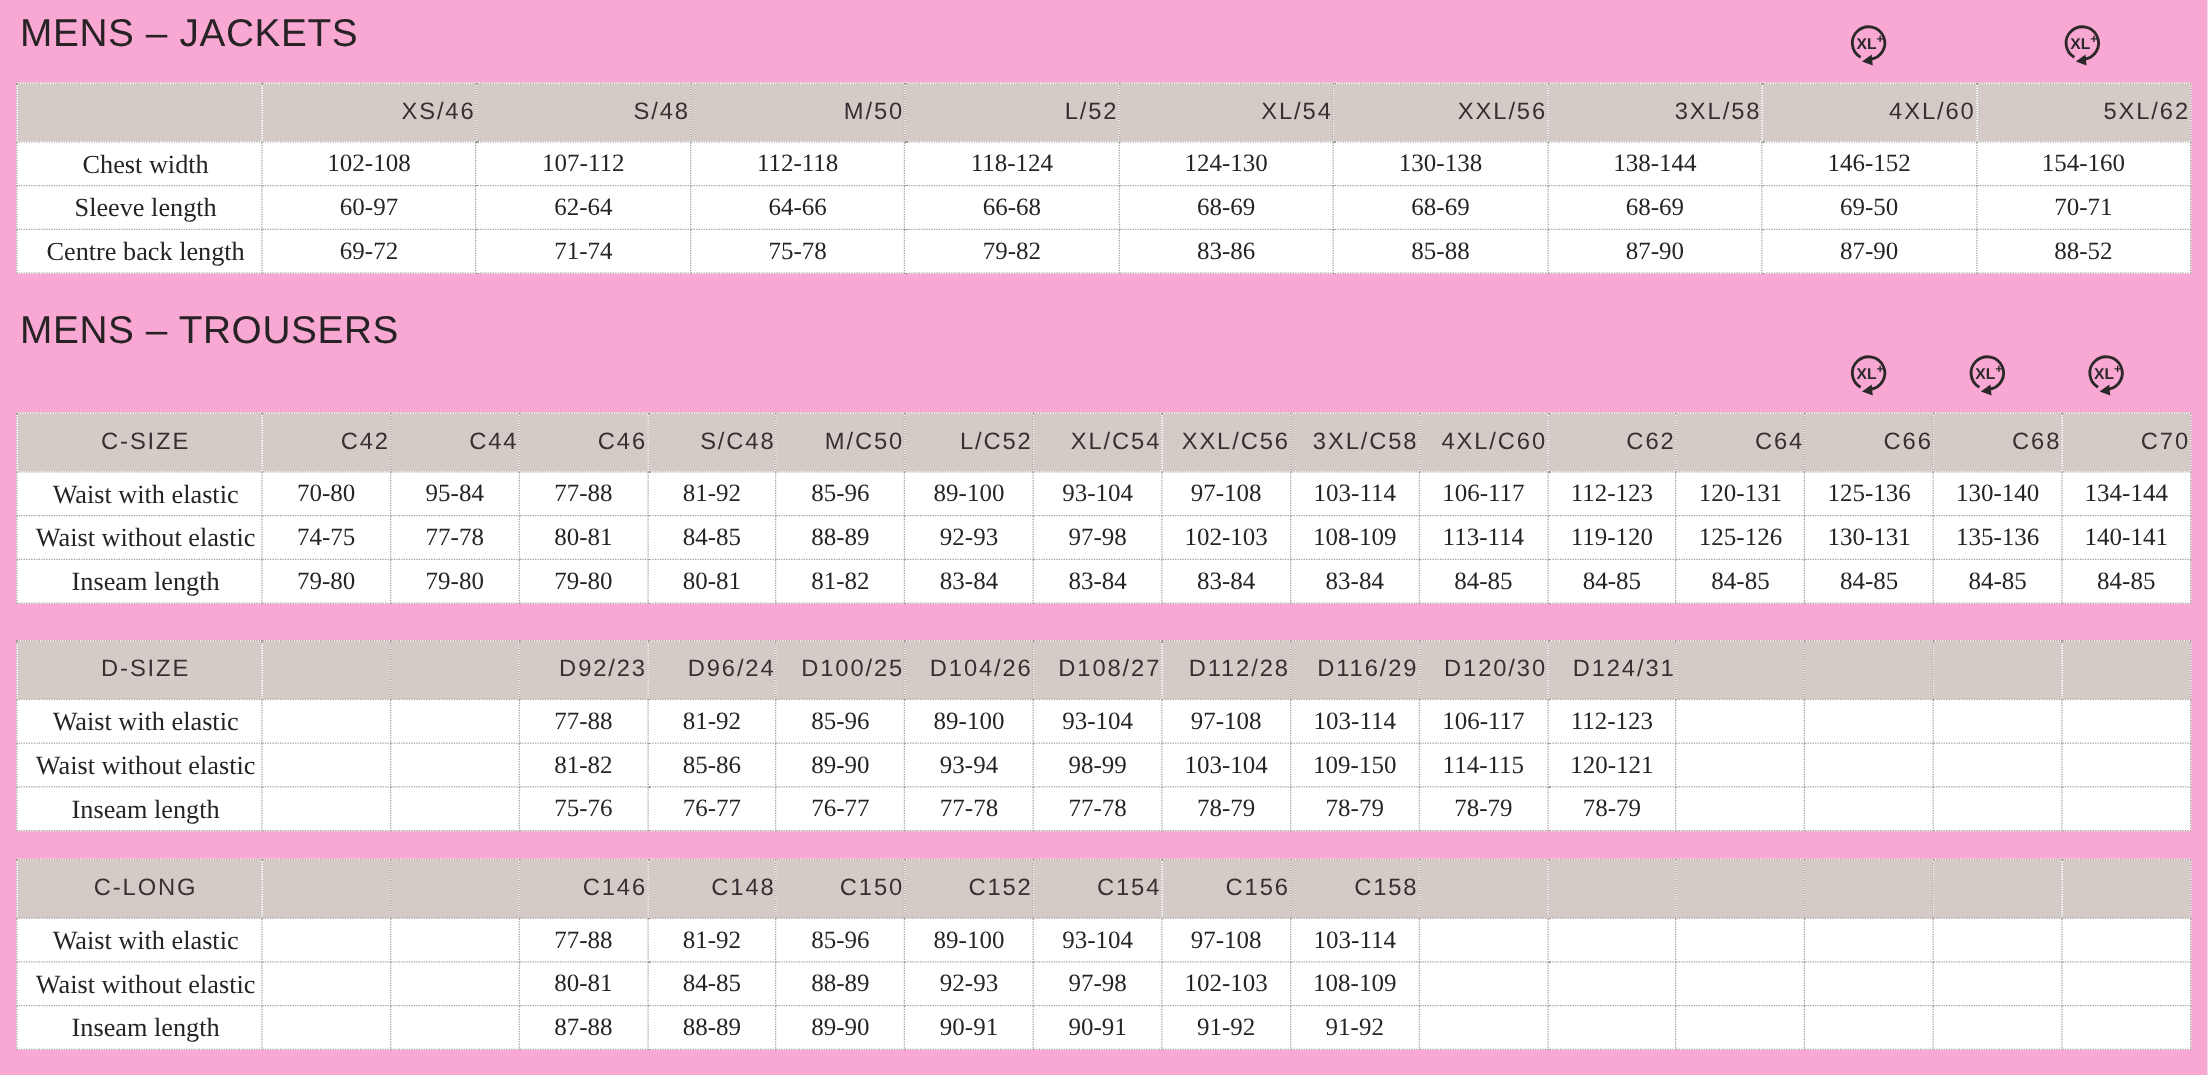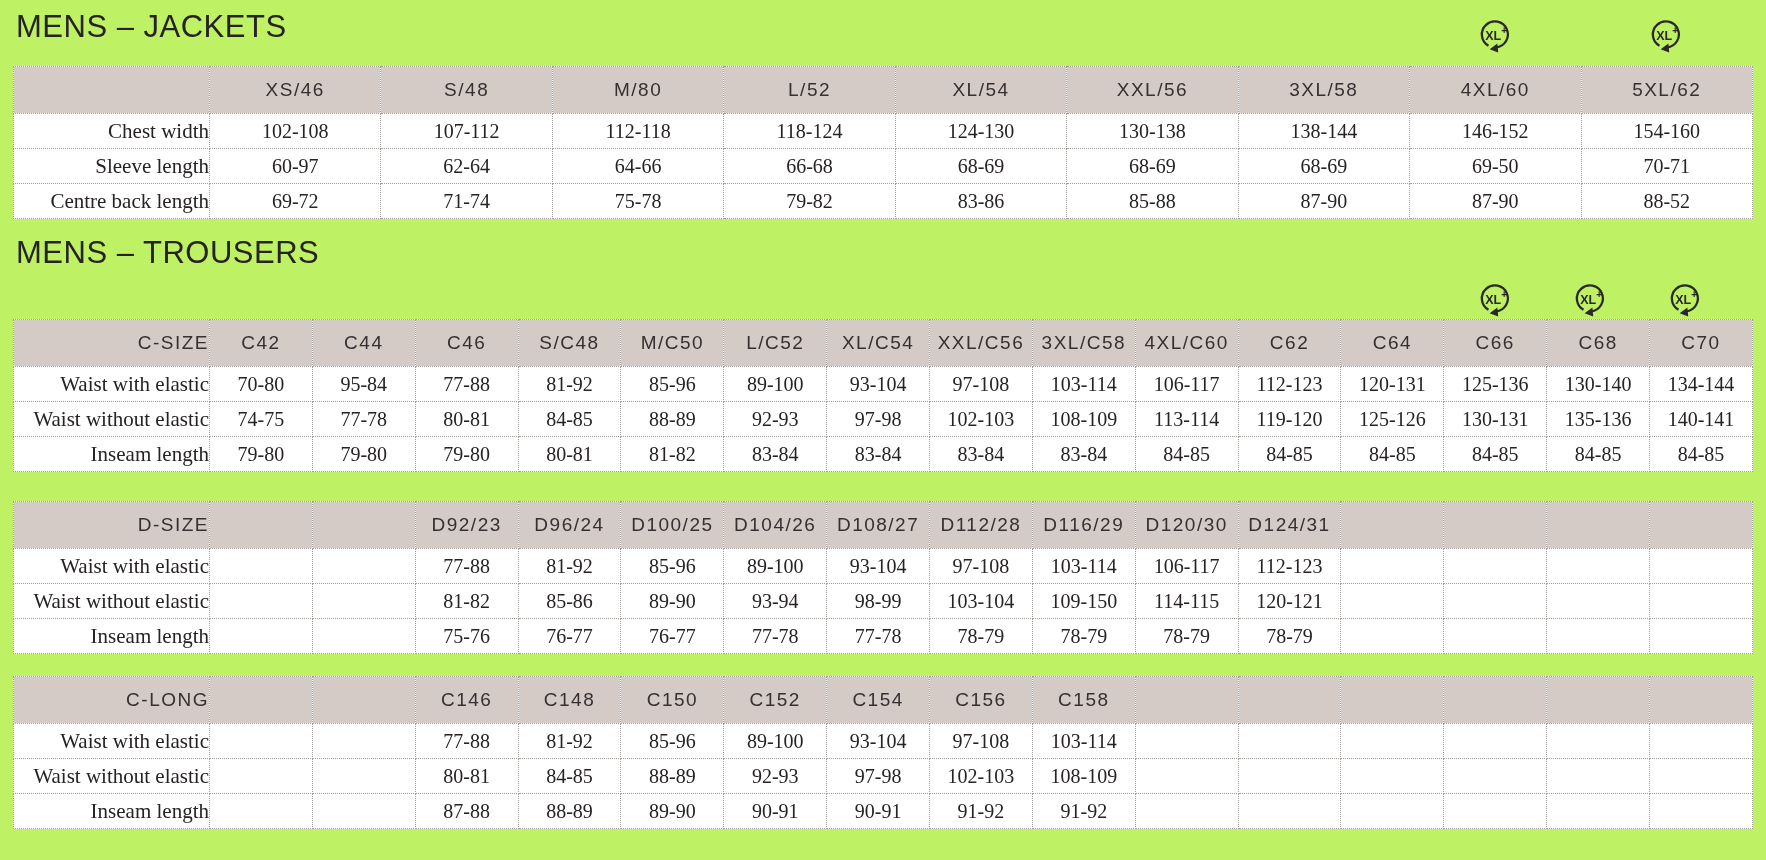--- a/index.html
+++ b/index.html
@@ -1,35 +1,35 @@
 <!DOCTYPE html>
 <html><head>
 <meta charset="utf-8">
 <style>
   * { margin: 0; padding: 0; box-sizing: border-box; }
   html, body { background: #ffffff; }
   .page {
     position: relative;
     width: 1766px;
     height: 860px;
-    background: #bef264;
+    background: #f9a8d4;
     overflow: hidden;
     font-family: "Liberation Serif", serif;
     color: #272324;
   }
   .section-title {
     font-family: "Liberation Sans", sans-serif;
     font-weight: normal;
     font-size: 31px;
     letter-spacing: 0.5px;
     color: #272324;
     margin-left: 16px;
   }
   #jackets-title  { margin-top: 9px; }
-  #trousers-title { margin-top: 16px; }
+  #trousers-title { margin-top: 27px; }
 
   table.size-table {
     border-collapse: collapse;
     table-layout: fixed;
     width: 1740px;
     margin-left: 13px;
     background: #ffffff;
     empty-cells: show;
   }
   #jackets-table { margin-top: 21px; }
@@ -45,29 +45,30 @@
     overflow: hidden;
   }
   table.size-table thead th {
     background: #d4cbc7;
     height: 47px;
     font-family: "Liberation Sans", sans-serif;
     font-weight: normal;
     font-size: 19px;
     letter-spacing: 1.5px;
     color: #353031;
+    text-align: right;
   }
   table.size-table tbody td {
     height: 35px;
     font-family: "Liberation Serif", serif;
     font-size: 20px;
     color: #272324;
   }
   table.size-table .label-col {
-    text-align: right;
+    text-align: center;
     padding-left: 10px;
   }
   table.size-table tbody td.label-col { font-size: 21px; }
 
   .xl-icon {
     position: absolute;
     width: 38px;
     height: 38px;
   }
   .xl-icon svg { display: block; width: 38px; height: 38px; }
@@ -90,21 +91,21 @@
           <col>
           <col>
           <col>
           <col>
         </colgroup>
         <thead>
           <tr>
             <th class="label-col"></th>
             <th>XS/46</th>
             <th>S/48</th>
-            <th>M/80</th>
+            <th>M/50</th>
             <th>L/52</th>
             <th>XL/54</th>
             <th>XXL/56</th>
             <th>3XL/58</th>
             <th>4XL/60</th>
             <th>5XL/62</th>
           </tr>
         </thead>
         <tbody>
           <tr>

